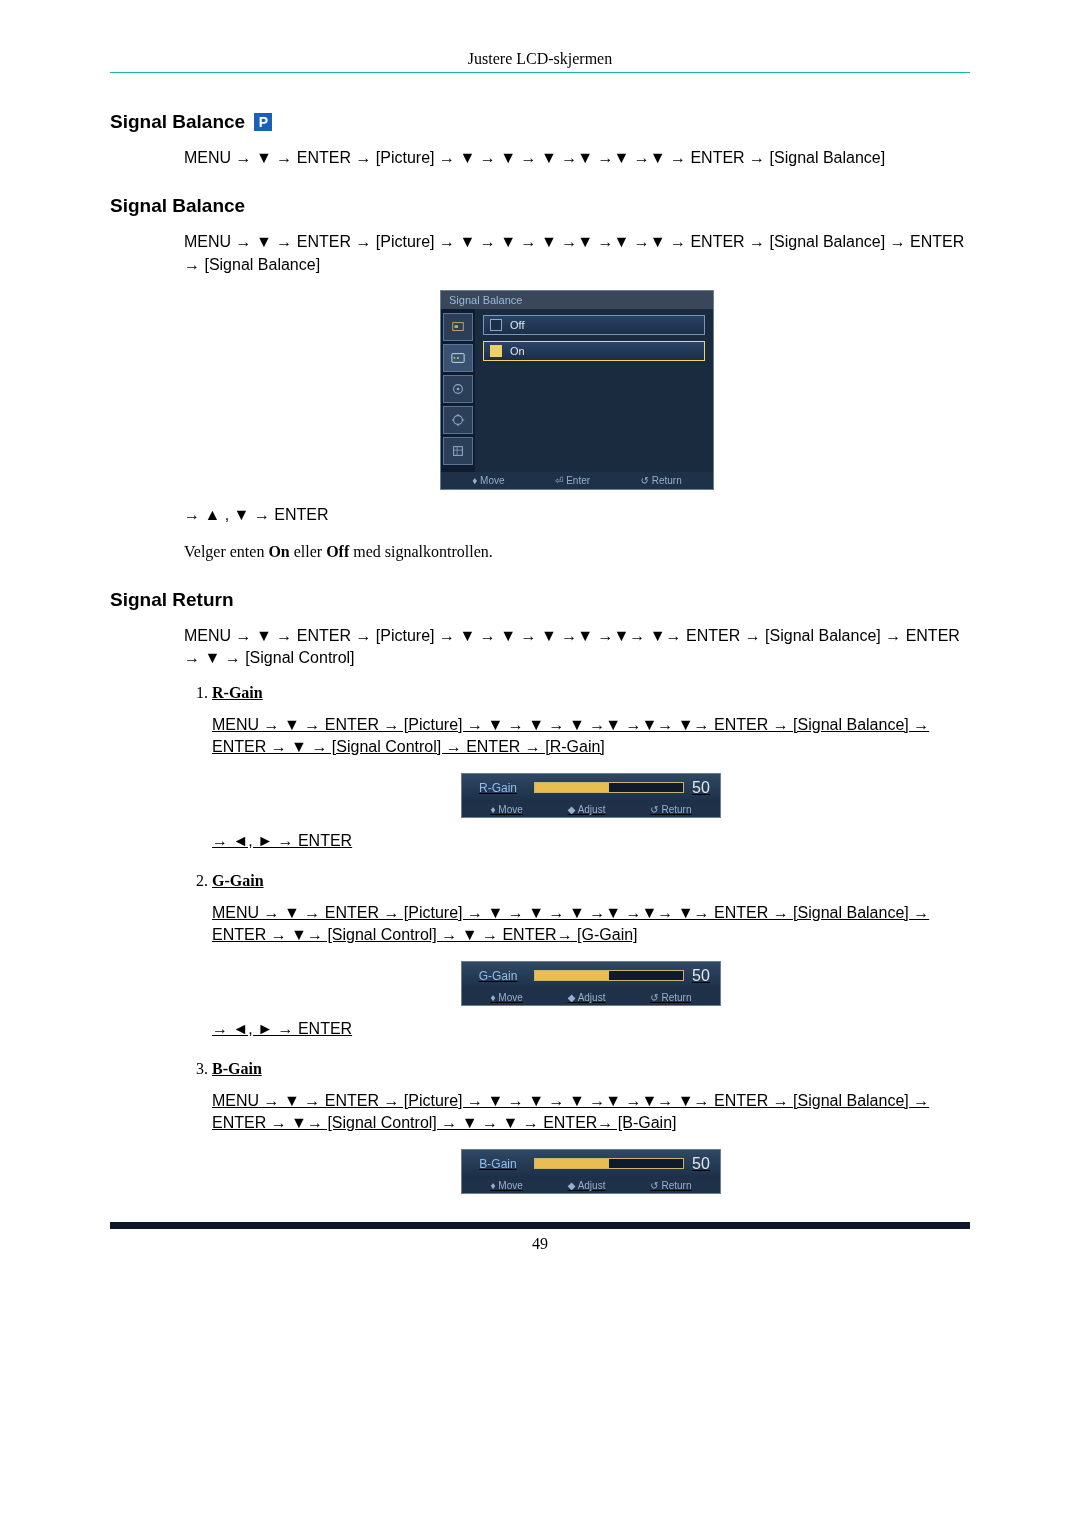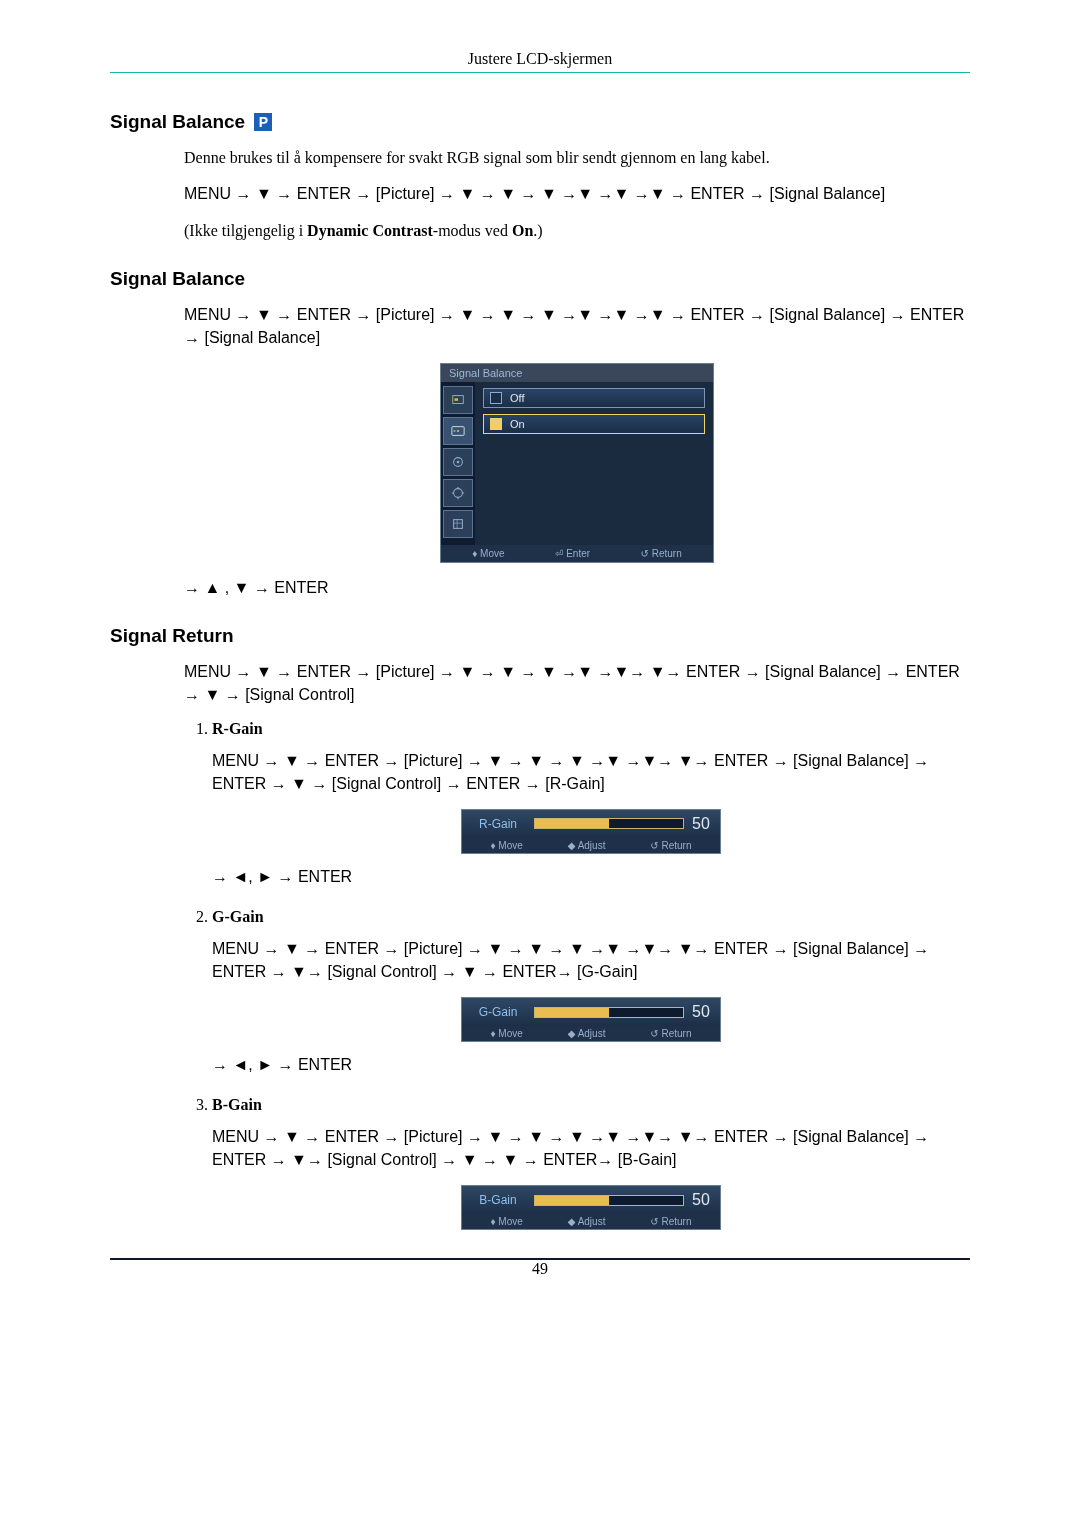--- a/index.html
+++ b/index.html
@@ -15,22 +15,22 @@
   .page-header {
     text-align: center;
     font-size: 16px;
     border-bottom: 1px solid #14b8a6;
     padding-bottom: 4px;
     margin-bottom: 38px;
   }
   .page-footer {
     text-align: center;
     font-size: 16px;
-    border-top: 2px solid #0f172a;
-    padding-top: 0;
+    border-top: 7px solid #0f172a;
+    padding-top: 6px;
     margin-top: 28px;
   }
   h2.section-heading {
     font-family: Arial, Helvetica, sans-serif;
     font-weight: bold;
     font-size: 19px;
     margin: 26px 0 14px 0;
   }
   h2.first { margin-top: 12px; }
   .p-icon {
@@ -168,20 +168,21 @@
     display:flex;
     justify-content: space-around;
     font-size: 10px;
     color:#96afca;
     background:#1f3049;
     padding:2px 6px;
   }
   ol.gain-list {
     margin: 10px 0 0 0;
     padding-left: 28px;
+    text-decoration: underline;
   }
   ol.gain-list > li {
     margin-bottom: 20px;
   }
   ol.gain-list > li > .gain-name {
     font-weight: bold;
   }
   .gain-body {
     margin-top: 12px;
   }
@@ -189,25 +190,21 @@
 </head>
 <body>
 
 <div class="page-header">Justere LCD-skjermen</div>
 
 <h2 class="section-heading first">
   <span>Signal Balance</span>
   <span class="p-icon">P</span>
 </h2>
 <div class="body-block">
-  <p>Denne brukes til å kompensere for svakt RGB signal som blir sendt gjennom en lang kabel.</p>
   <p class="arrow">MENU → ▼ → ENTER → [Picture] → ▼ → ▼ → ▼ →▼ →▼ →▼ → ENTER → [Signal Balance]</p>
-  <p>
-    <span>(Ikke tilgjengelig i </span><b>Dynamic Contrast</b><span>-modus ved </span><b>On</b><span>.)</span>
-  </p>
 </div>
 
 <h2 class="section-heading">Signal Balance</h2>
 <div class="body-block">
   <p class="arrow">MENU → ▼ → ENTER → [Picture] → ▼ → ▼ → ▼ →▼ →▼ →▼ → ENTER → [Signal Balance] → ENTER → [Signal Balance]</p>
 
   <div class="osd-main">
     <div class="osd-title">Signal Balance</div>
     <div class="osd-body">
       <div class="osd-sidebar">
@@ -255,20 +252,23 @@
       </div>
     </div>
     <div class="osd-footer">
       <span>♦ <span>Move</span></span>
       <span>⏎ <span>Enter</span></span>
       <span>↺ <span>Return</span></span>
     </div>
   </div>
 
   <p class="arrow">→ ▲ , ▼ → ENTER</p>
+  <p>
+    <span>Velger enten </span><b>On</b><span> eller </span><b>Off</b><span> med signalkontrollen.</span>
+  </p>
 </div>
 
 <h2 class="section-heading">Signal Return</h2>
 <div class="body-block">
   <p class="arrow">MENU → ▼ → ENTER → [Picture] → ▼ → ▼ → ▼ →▼ →▼→ ▼→ ENTER → [Signal Balance] → ENTER → ▼ → [Signal Control]</p>
 
   <ol class="gain-list">
 
     <li>
       <span class="gain-name">R-Gain</span>

